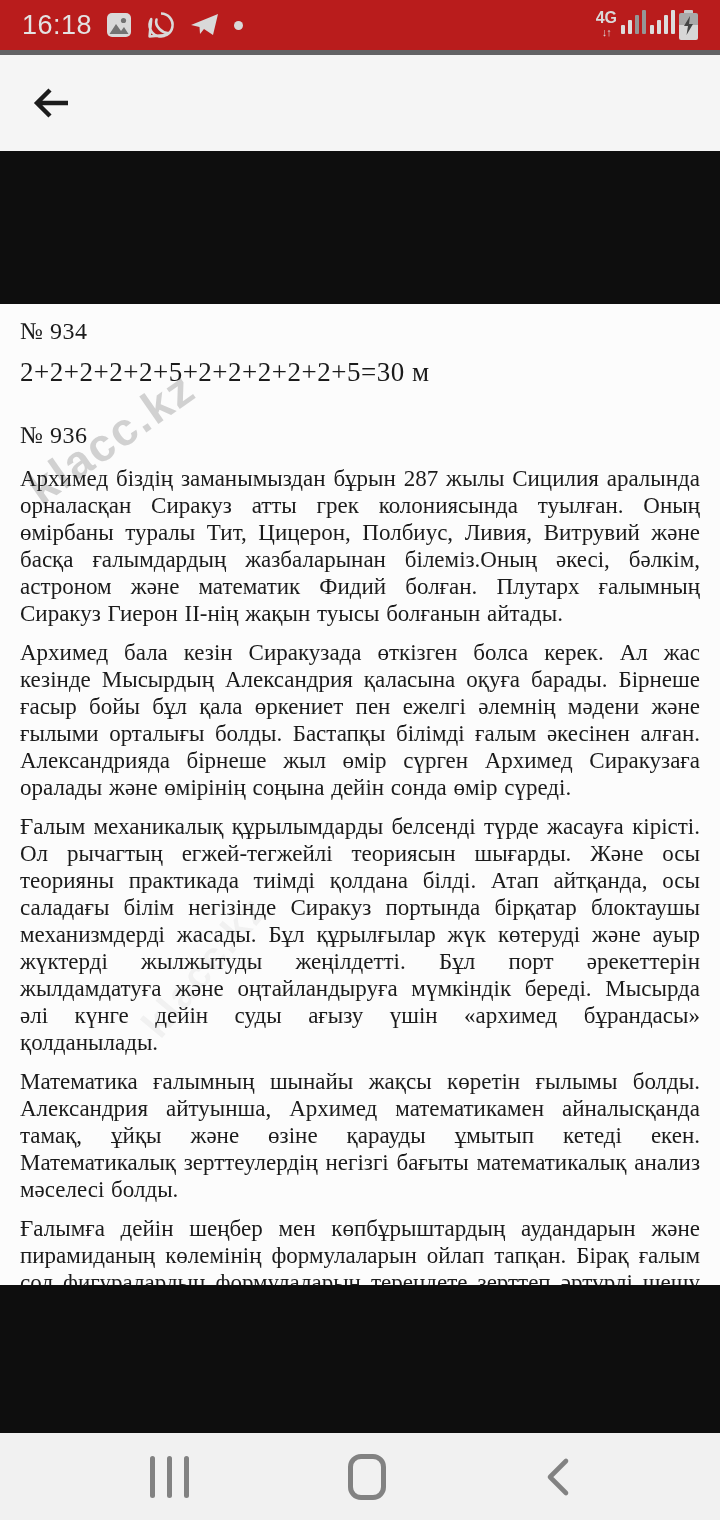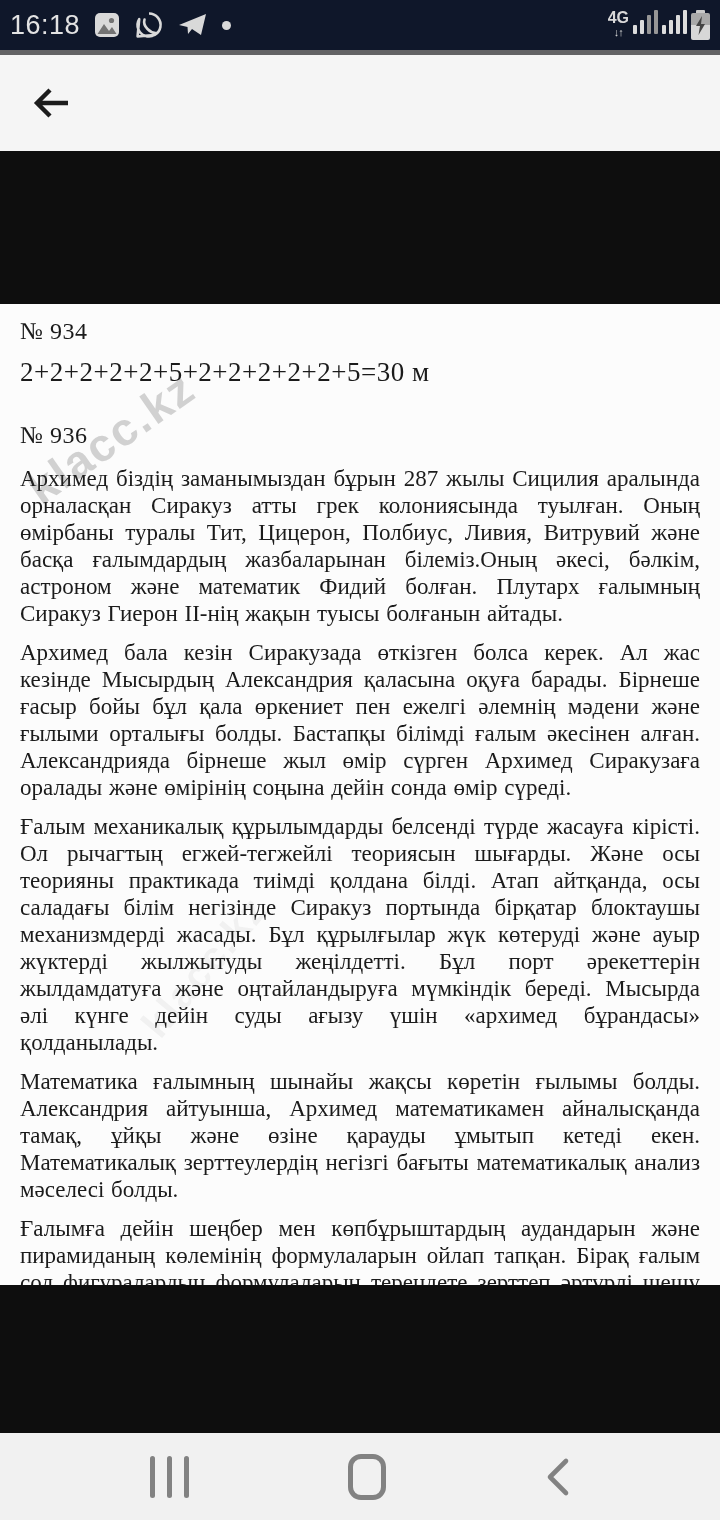--- a/index.html
+++ b/index.html
@@ -4,22 +4,22 @@
 <style>
   * { margin:0; padding:0; box-sizing:border-box; }
   html,body { width:720px; height:1520px; background:#000; }
   .screen {
     width:720px; height:1520px; display:flex; flex-direction:column;
     font-family:"Liberation Sans", sans-serif; overflow:hidden; position:relative;
   }
 
   
   .status-bar {
-    height:55px; background:#0f172a; border-bottom:5px solid #636365;
-    display:flex; align-items:center; padding:0 10px; gap:13px; color:#e3e3e3;
+    height:55px; background:#b91c1c; border-bottom:5px solid #636365;
+    display:flex; align-items:center; padding:0 22px; gap:13px; color:#e3e3e3;
     flex:0 0 auto;
   }
   .sb-time { font-size:27px; letter-spacing:0.5px; }
   .sb-icon { display:flex; align-items:center; }
   .sb-dot { width:9px; height:9px; border-radius:50%; background:#d9d9d9; }
   .sb-right { margin-left:auto; display:flex; gap:4px; }
   .net-block { display:flex; flex-direction:column; align-items:center; line-height:1; color:#d9d9d9; }
   .net-label { font-size:16px; font-weight:bold; }
   .net-arrows { font-size:11px; letter-spacing:-1px; margin-top:1px; }
   .signal { display:flex; align-items:flex-end; gap:3px; height:24px; }

